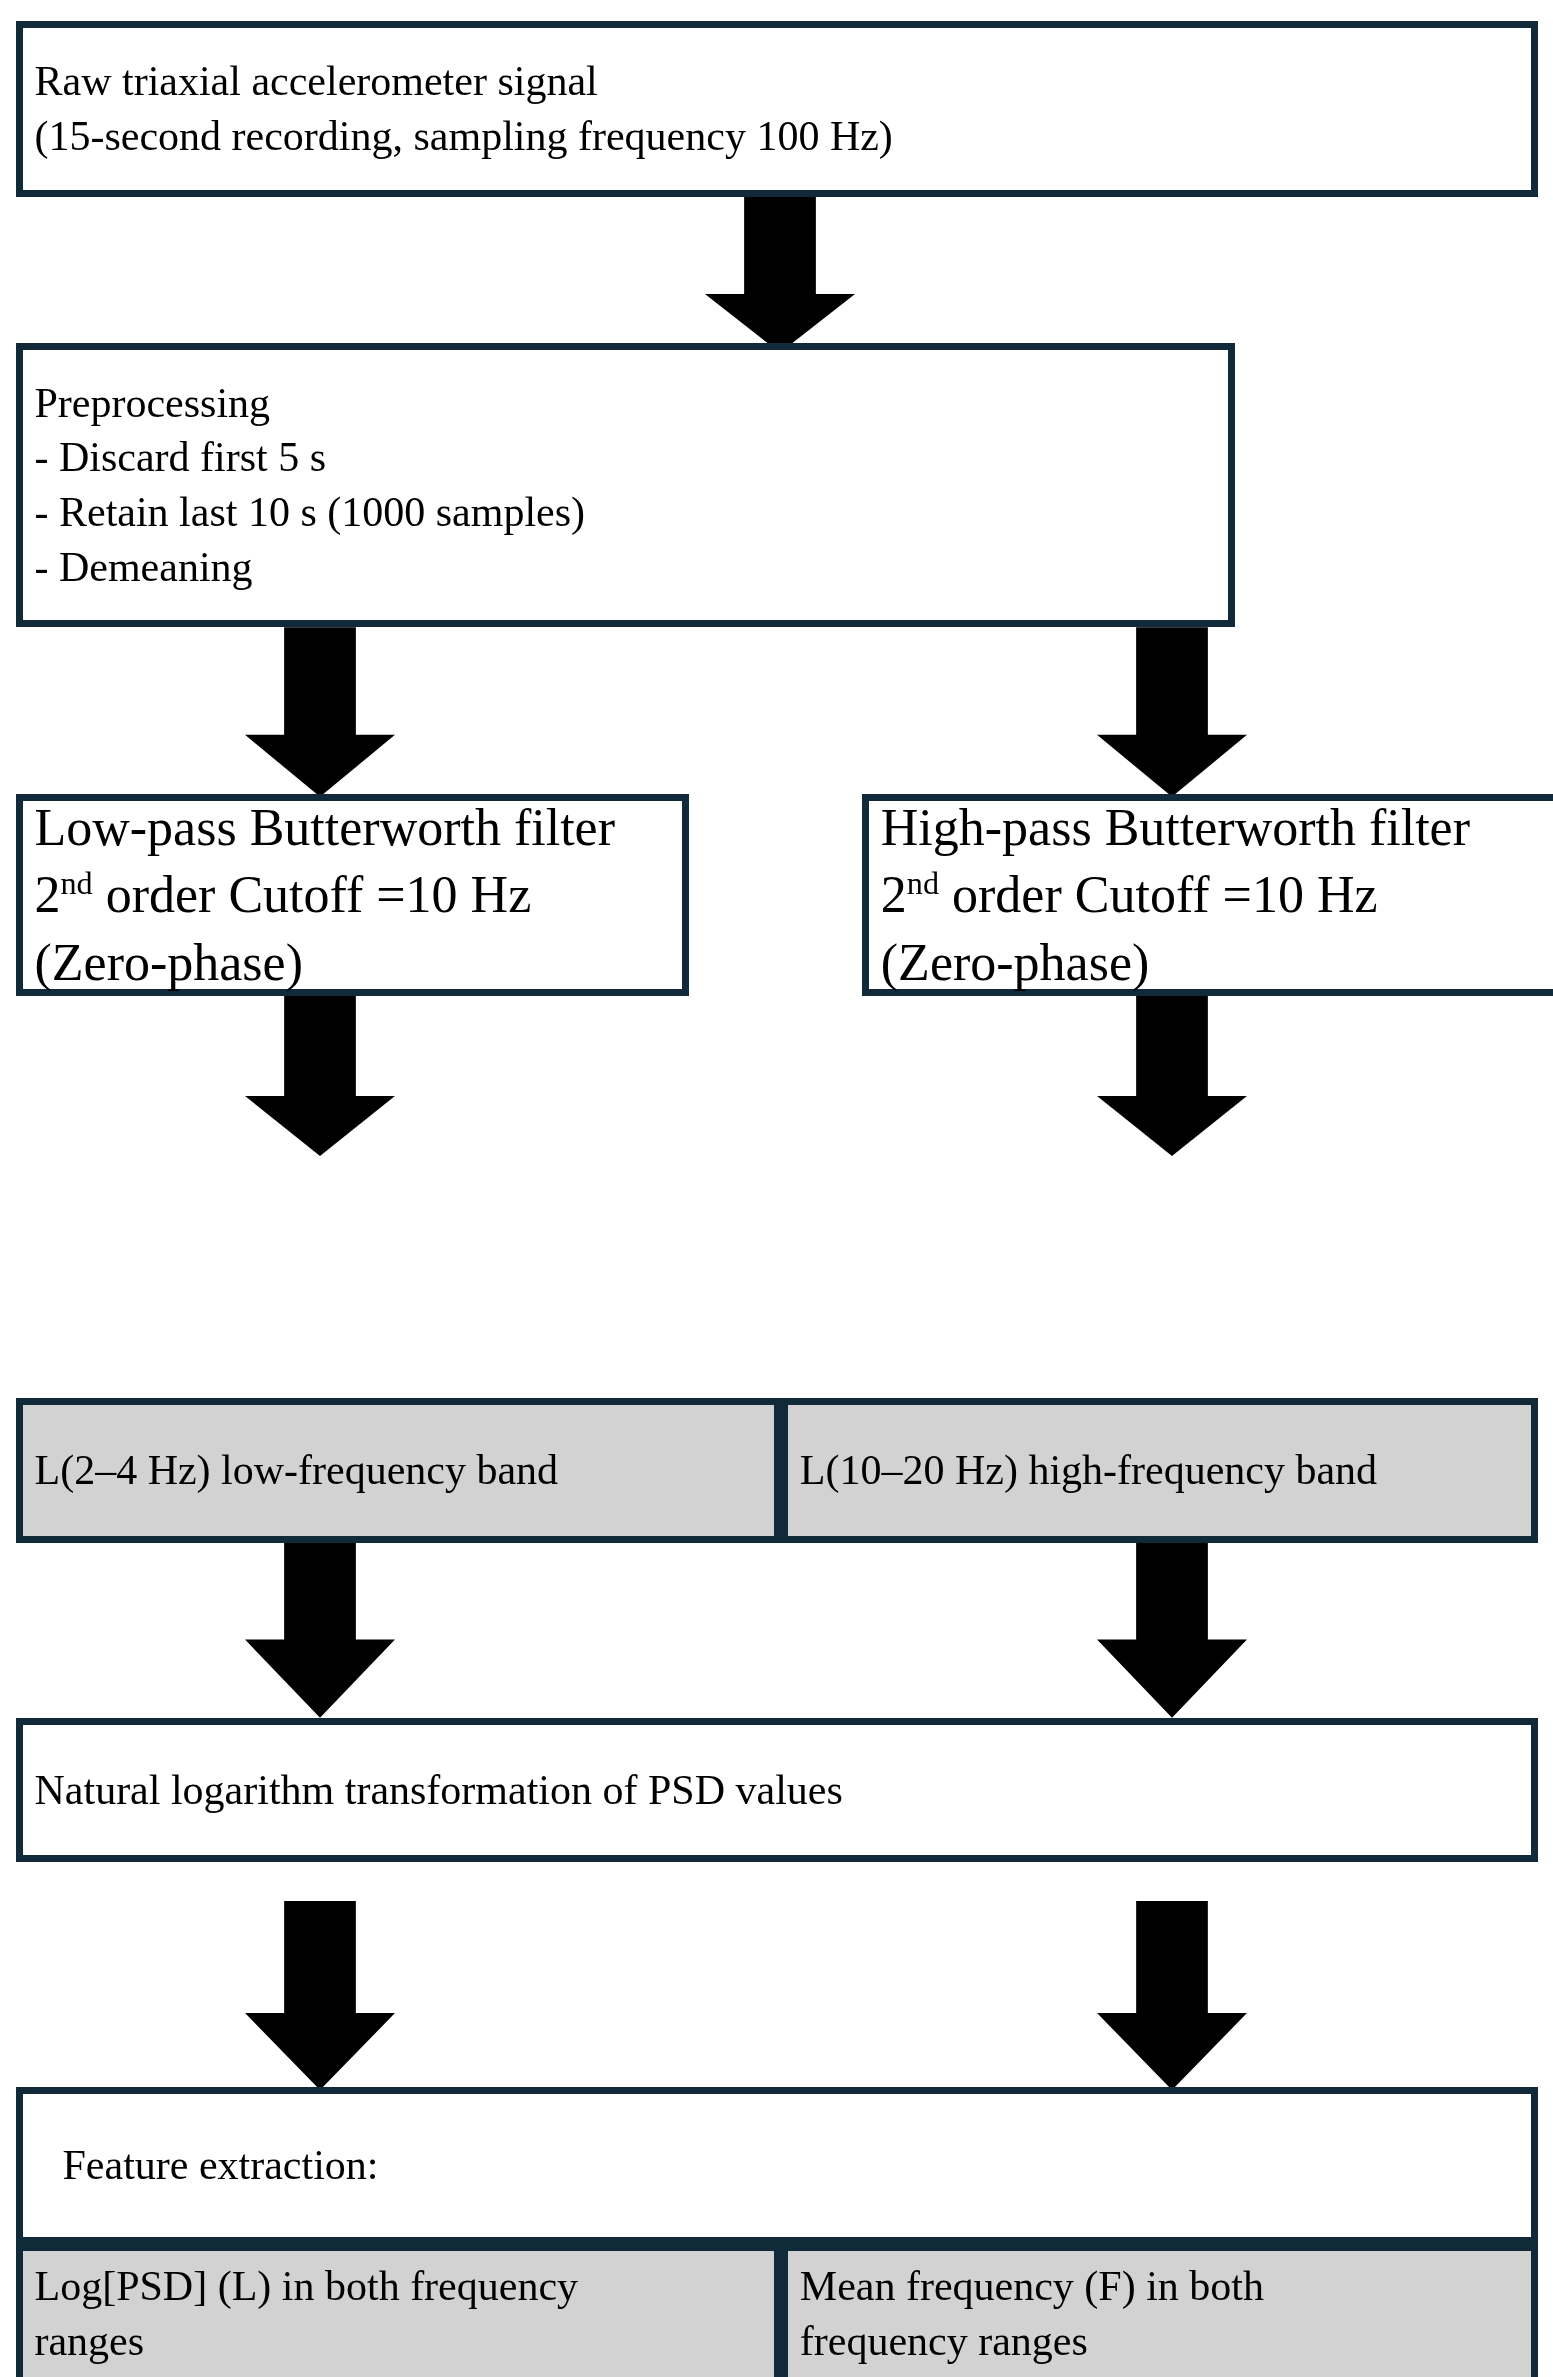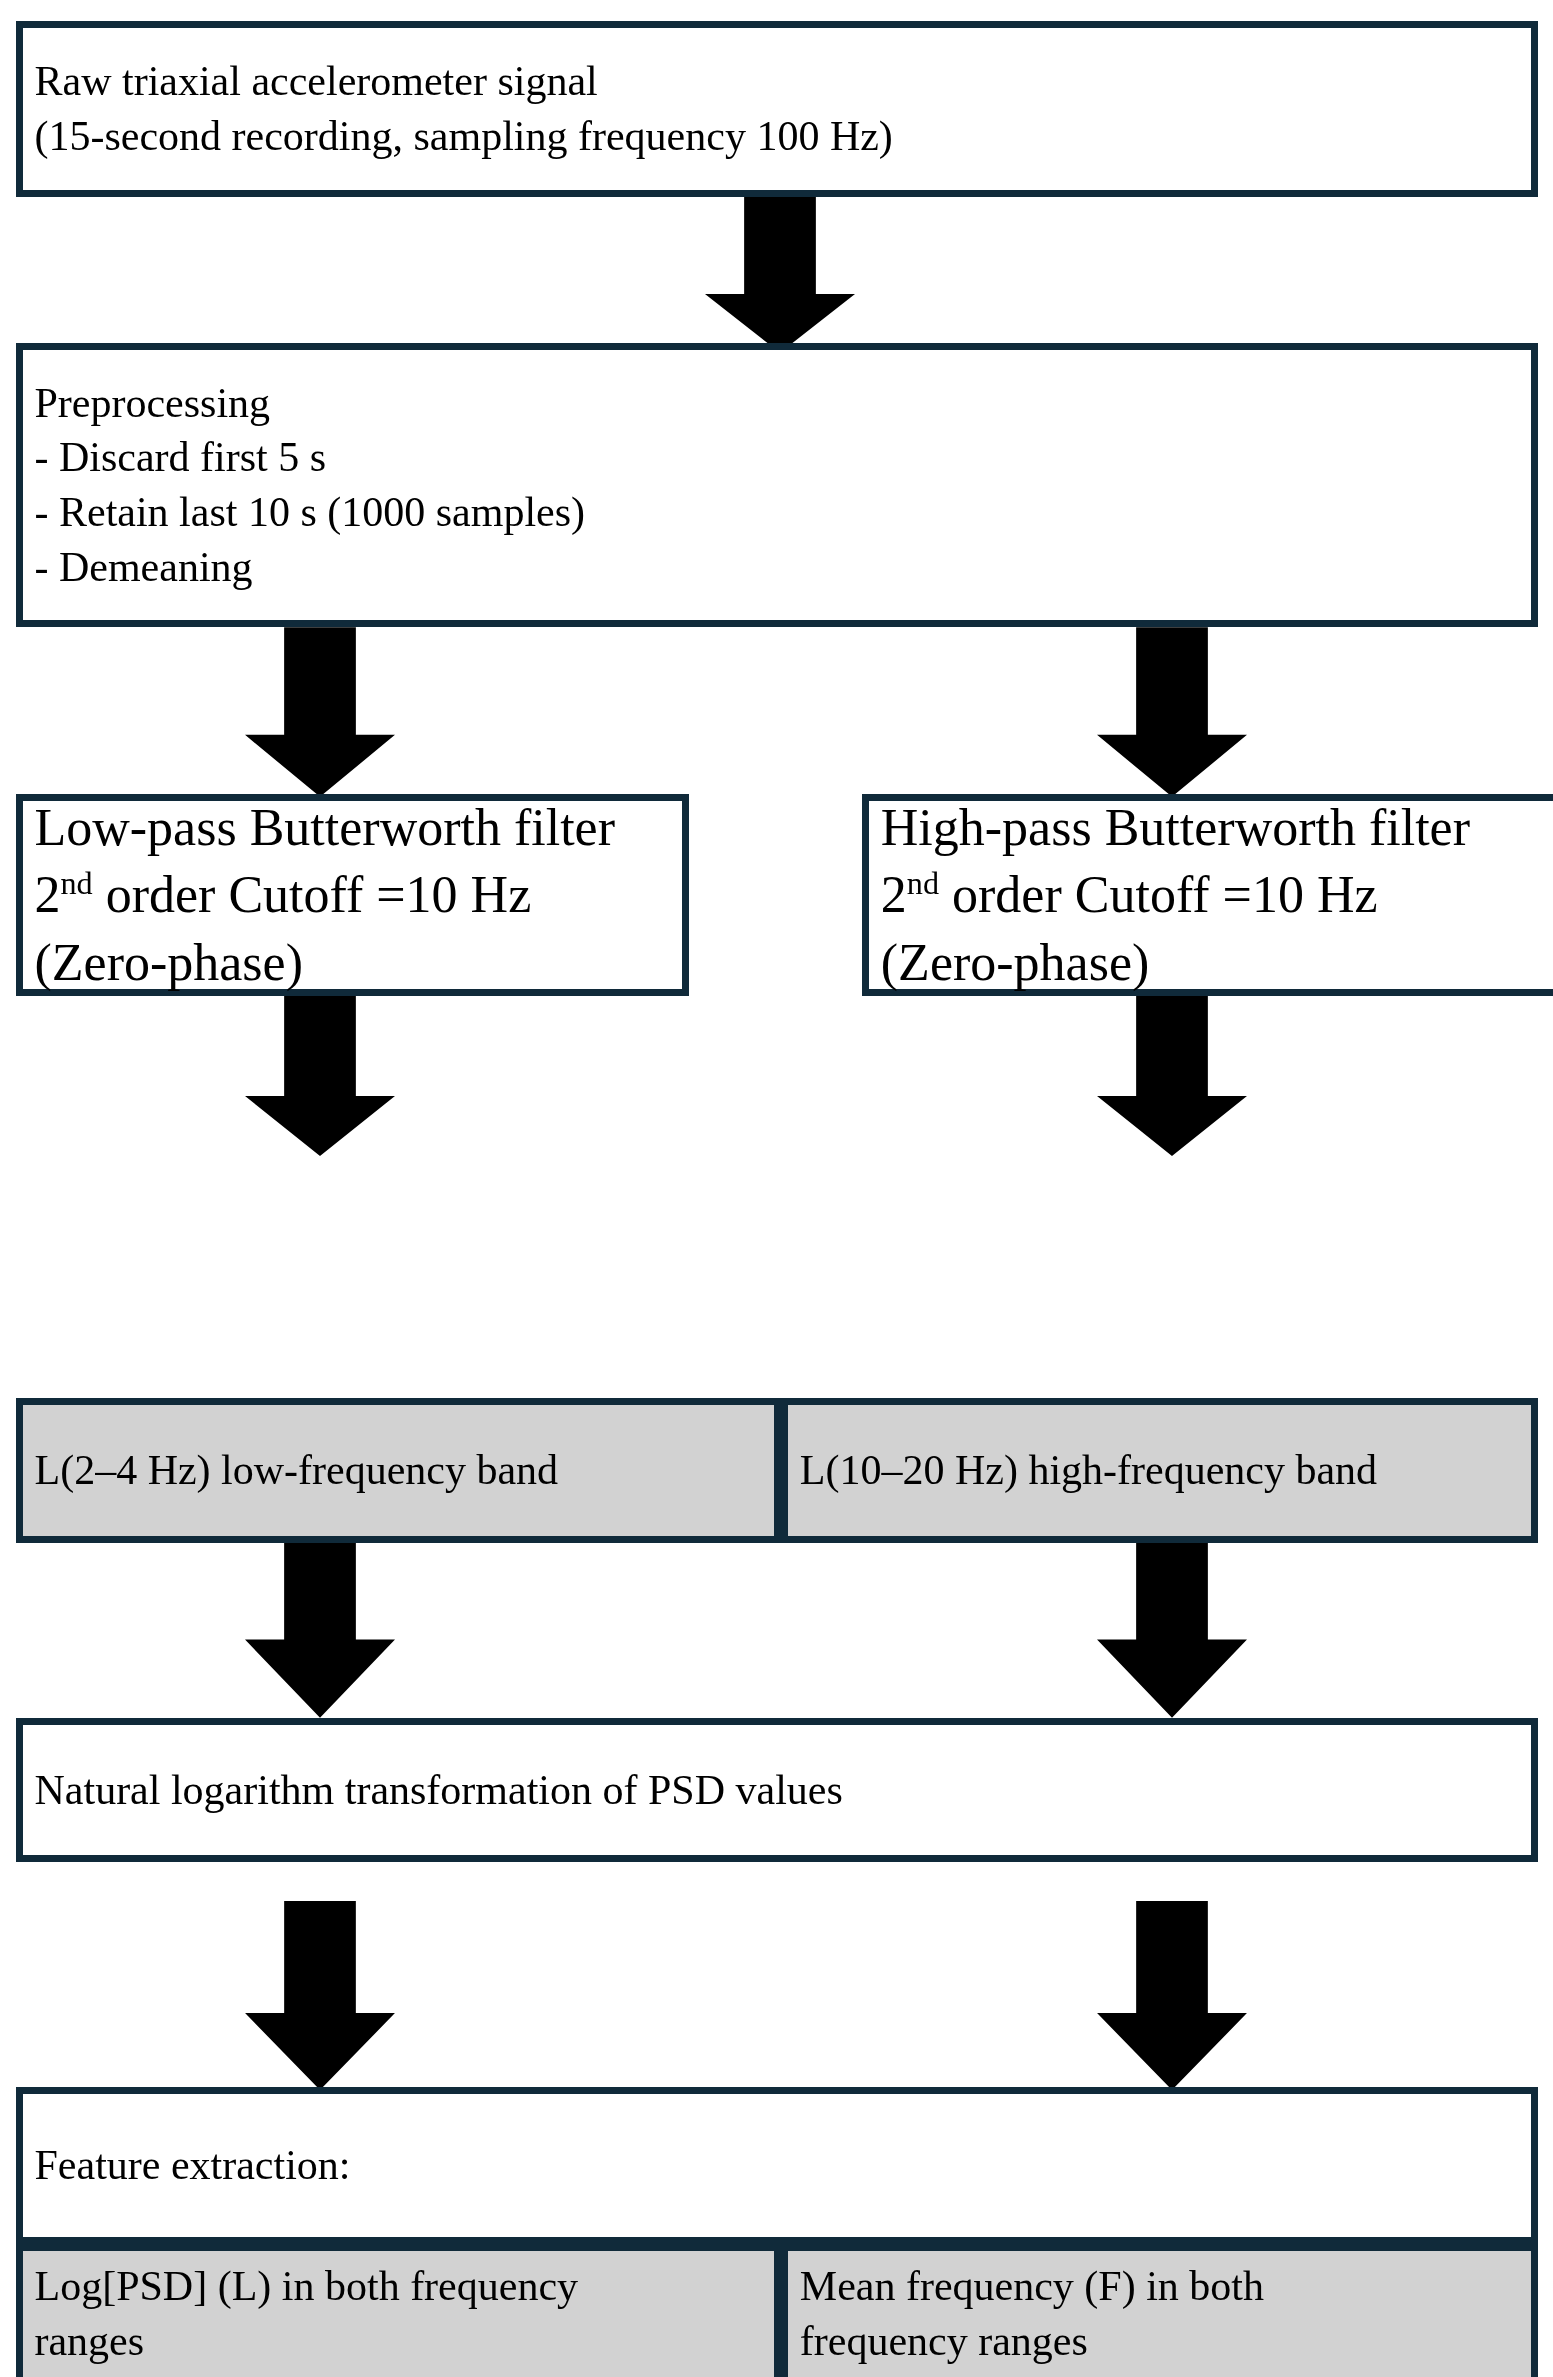--- a/index.html
+++ b/index.html
@@ -110,21 +110,21 @@
     </svg>
   </div>
 
   <div class="node" style="left:15.7px; top:21px; width:1522px; height:176px;">
     <div class="txt fs-big">
       <div>Raw triaxial accelerometer signal</div>
       <div>(15-second recording, sampling frequency 100 Hz)</div>
     </div>
   </div>
 
-  <div class="node" style="left:15.7px; top:343px; width:1522px; height:284px;">
+  <div class="node" style="left:15.7px; top:343px; width:1219px; height:284px;">
     <div class="txt fs-big">
       <div>Preprocessing</div>
       <div>-    Discard first 5 s</div>
       <div>-    Retain last 10 s (1000 samples)</div>
       <div>-    Demeaning</div>
     </div>
   </div>
 
   <div class="node" style="left:15.7px; top:794px; width:673px; height:202px;">
     <div class="txt fs-med">
@@ -154,21 +154,21 @@
       <div>L(10–20 Hz) high-frequency band</div>
     </div>
   </div>
 
   <div class="node" style="left:15.7px; top:1718px; width:1522px; height:144px;">
     <div class="txt fs-big">
       <div>Natural logarithm transformation of PSD values</div>
     </div>
   </div>
 
-  <div class="node" style="left:15.7px; top:2087px; width:1522px; height:157px;">
+  <div class="node" style="left:15.7px; top:2087px; width:1522px; height:157px;padding-left:28px;">
     <div class="txt fs-big">
       <div>Feature extraction:</div>
     </div>
   </div>
 
   <div class="node gray" style="left:15.7px; top:2244px; width:765px; height:140px;">
     <div class="txt fs-big">
       <div>Log[PSD] (L) in both frequency</div>
       <div>ranges</div>
     </div>

